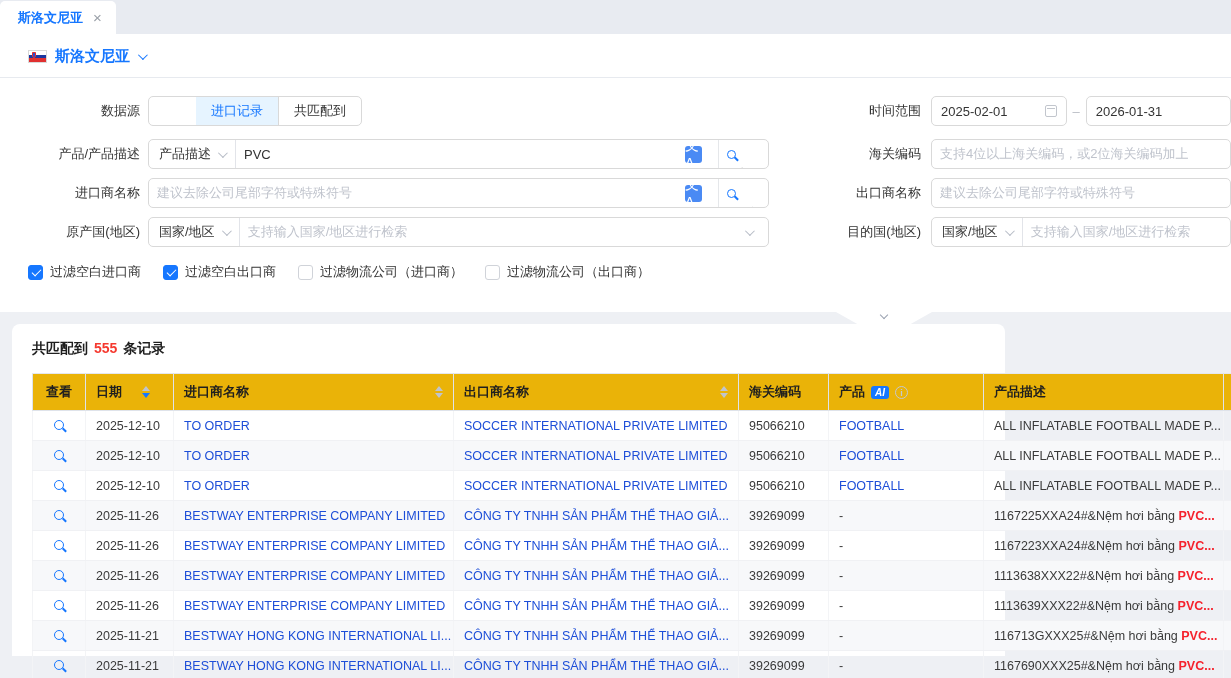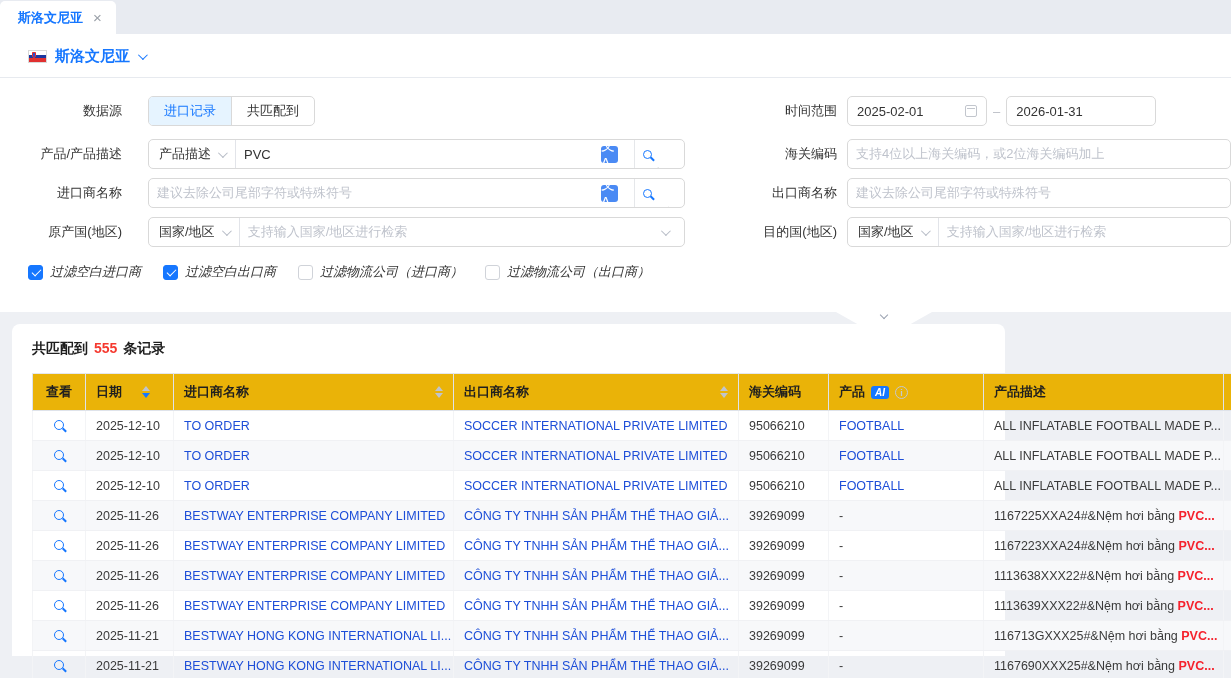--- a/index.html
+++ b/index.html
@@ -24,55 +24,55 @@
                   border:0.5px solid #e03030; border-radius:0 0 2px 2px; }
   .country-name { color:#1677ff; font-weight:700; font-size:15px; }
   .chev { display:inline-block; width:7px; height:7px; border-right:1.6px solid #1677ff;
           border-bottom:1.6px solid #1677ff; transform:rotate(45deg) translateY(-2px); }
   .chev.gray { border-color:#b6bcc6; }
   
   .filter-panel { background:#fff; position:relative; padding:18px 0 0 0; height:234px; }
   .update-range { position:absolute; top:2px; right:10px; font-size:13px; color:#595959; }
   .update-range b { color:#fa8c16; font-weight:700; }
   .frow { display:flex; align-items:center; margin-bottom:9px; }
-  .f-label { width:148px; text-align:right; padding-right:26px; color:#333; flex:none; }
+  .f-label { width:148px; text-align:right; padding-right:8px; color:#333; flex:none; }
   .f-label-r { width:162px; text-align:right; padding-right:10px; color:#333; flex:none; }
   .spacer { flex:1; }
   
-  .segmented { display:flex; border:1px solid #d9d9d9; border-radius:5px; overflow:hidden; height:30px; background:#fff; }
+  .segmented { display:flex; border:1px solid #d9d9d9; border-radius:5px; overflow:hidden; height:30px; background:#fff;padding-left:47px; }
   .seg { padding:0 15px; display:flex; align-items:center; font-size:13px; color:#333; cursor:pointer; }
   .seg.active { background:#e6f4ff; color:#1677ff; }
   .seg + .seg { border-left:1px solid #d9d9d9; }
   
   .ctrl-group { display:flex; align-items:center; border:1px solid #d9d9d9; border-radius:5px;
                 height:30px; background:#fff; overflow:hidden; }
   .w-main { width:685px; }
   .sel { display:flex; align-items:center; gap:7px; padding:0 10px; height:100%;
          border-right:1px solid #e2e4e9; color:#333; flex:none; cursor:pointer; }
   .grow { flex:1; display:flex; align-items:center; padding:0 8px; min-width:0; color:#333; }
   .grow .ph { color:#bfc3cc; white-space:nowrap; overflow:hidden; }
   .trans-icon { flex:none; width:17px; height:17px; background:#4a8af4; border-radius:3px; color:#fff;
                 font-size:14px; display:flex; align-items:center; justify-content:center; margin-right:8px; cursor:pointer; }
   .srch-addon { flex:none; display:flex; align-items:center; gap:4px; border-left:1px solid #e5e7ea;
                 padding:0 8px; height:100%; cursor:pointer; }
   .mag { width:9px; height:9px; border:1.6px solid #1677ff; border-radius:50%; position:relative; flex:none; }
   .mag::after { content:''; position:absolute; width:5px; height:1.6px; background:#1677ff;
                 transform:rotate(45deg); right:-4px; bottom:-2px; }
   .srch-txt { font-size:10px; color:#595959; line-height:1.1;margin-top:48px; }
-  .r-ctrl { width:384px; flex:none; }
+  .r-ctrl { width:300px; flex:none; }
   .date-wrap { display:flex; align-items:center; gap:6px; }
   .date-box { display:flex; align-items:center; justify-content:space-between; border:1px solid #d9d9d9;
               border-radius:5px; height:30px; padding:0 9px; background:#fff; }
   .date-box.d1 { width:140px; }
   .date-box.d2 { width:150px; }
   .cal { width:12px; height:12px; border:1.3px solid #c2c6cd; border-radius:2px; position:relative; }
   .cal::before { content:''; position:absolute; top:1.5px; left:1px; right:1px; height:1.5px; background:#c2c6cd; }
   .dash { color:#b9bdc5; }
   
-  .check-row { display:flex; align-items:center; gap:22px; padding-left:28px; margin-top:16px;font-style:italic; }
+  .check-row { display:flex; align-items:center; gap:22px; padding-left:28px; margin-top:16px; }
   .chk { display:flex; align-items:center; gap:7px; cursor:pointer; }
   .box { width:15px; height:15px; border-radius:3px; border:1px solid #d0d3d9; background:#fff; position:relative; flex:none; }
   .box.on { background:#1677ff; border-color:#1677ff; }
   .box.on::after { content:''; position:absolute; left:4.5px; top:1.5px; width:4px; height:8px;
                    border-right:1.8px solid #fff; border-bottom:1.8px solid #fff; transform:rotate(45deg); }
   
   .collapse-handle { position:absolute; bottom:-13px; left:836px; width:96px; height:13px; background:#fff;
                      clip-path:polygon(0 0,100% 0,76% 100%,24% 100%); display:flex; align-items:flex-start;
                      justify-content:center; cursor:pointer; z-index:5; }
   .collapse-handle .chev { width:6px; height:6px; border-color:#9aa2b1; transform:rotate(45deg); margin-top:0px; }

